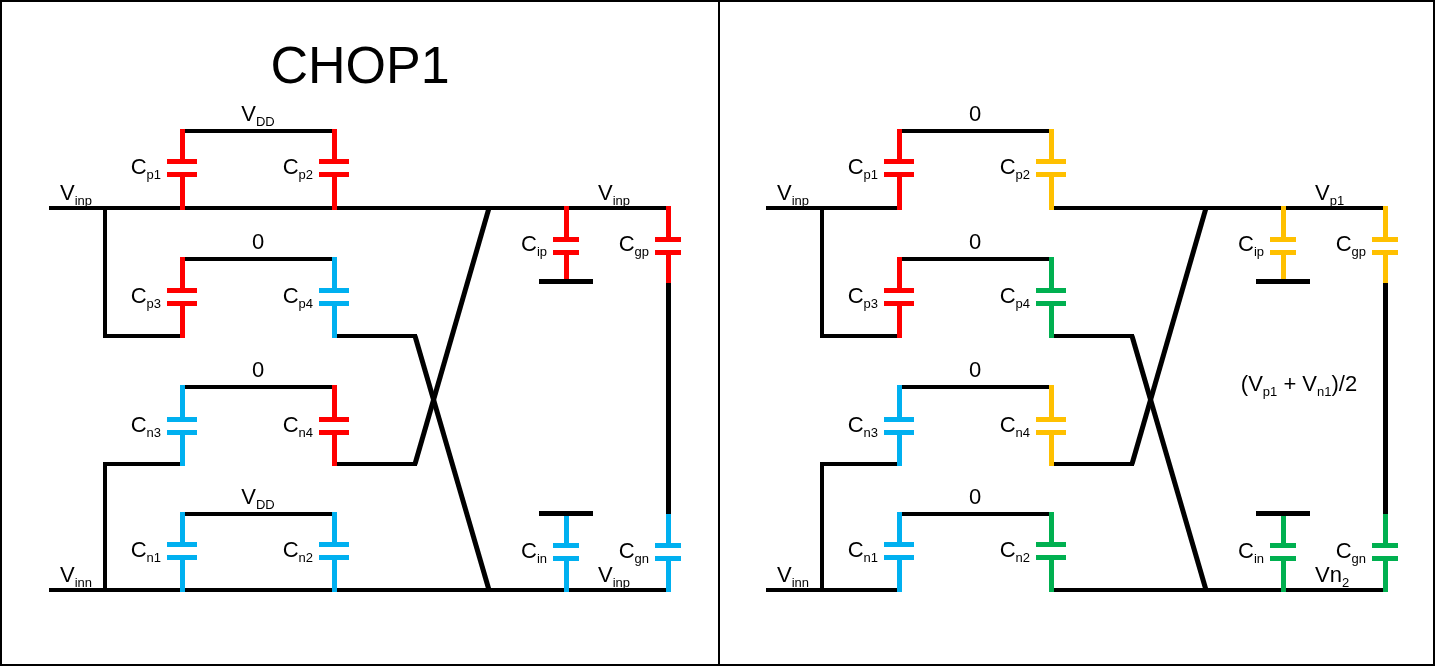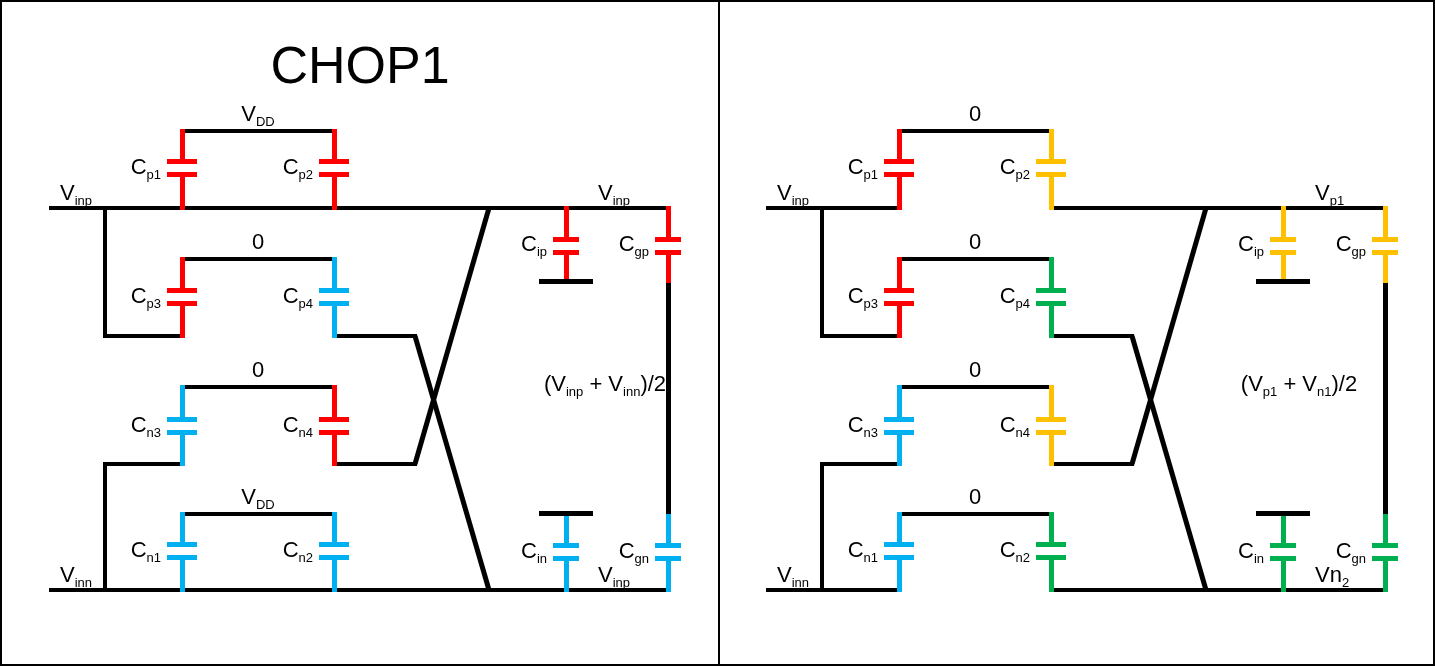--- a/index.html
+++ b/index.html
@@ -134,21 +134,20 @@
       <div class="rect" style="left: 537px; top: 509px; width: 54px; height: 5px; background: rgb(0, 0, 0);"></div>
       <div class="rect" style="left: 663.5px; top: 281px; width: 5px; height: 231px; background: rgb(0, 0, 0);"></div>
       <div class="lbl right" style="left: 475px; top: 230px; width: 70px;"><span>C</span><sub>ip</sub></div>
       <div class="lbl right" style="left: 577px; top: 230px; width: 70px;"><span>C</span><sub>gp</sub></div>
       <div class="lbl right" style="left: 475px; top: 537px; width: 70px;"><span>C</span><sub>in</sub></div>
       <div class="lbl right" style="left: 577px; top: 537px; width: 70px;"><span>C</span><sub>gn</sub></div>
       <div class="lbl" style="left: 58px; top: 179px;"><span>V</span><sub>inp</sub></div>
       <div class="lbl" style="left: 596px; top: 179px;"><span>V</span><sub>inp</sub></div>
       <div class="lbl" style="left: 58px; top: 561px;"><span>V</span><sub>inn</sub></div>
       <div class="lbl" style="left: 596px; top: 561px;"><span>V</span><sub>inp</sub></div>
-      <div class="lbl center" style="left: 505px; top: 370px; width: 196px;"><span>(V</span><sub>inp</sub><span> + V</span><sub>inn</sub><span>)/2</span></div>
     </div>
   <div class="divider" style="left:716px"></div>
   <div class="panel" id="panel-1" style="left:717px;width:716px">
   <div class="rect" style="left: 47px; top: 204px; width: 136px; height: 4px; background: rgb(0, 0, 0);"></div>
       <div class="rect" style="left: 333px; top: 204px; width: 334px; height: 4px; background: rgb(0, 0, 0);"></div>
       <div class="rect" style="left: 47px; top: 586px; width: 136px; height: 4px; background: rgb(0, 0, 0);"></div>
       <div class="rect" style="left: 333px; top: 586px; width: 334px; height: 4px; background: rgb(0, 0, 0);"></div>
       <div class="rect" style="left: 178px; top: 127px; width: 156px; height: 4px; background: rgb(0, 0, 0);"></div>
       <div class="lbl center" style="left: 186px; top: 100px; width: 140px;"><span>0</span></div>
       <div class="rect" style="left: 178px; top: 255px; width: 156px; height: 4px; background: rgb(0, 0, 0);"></div>

